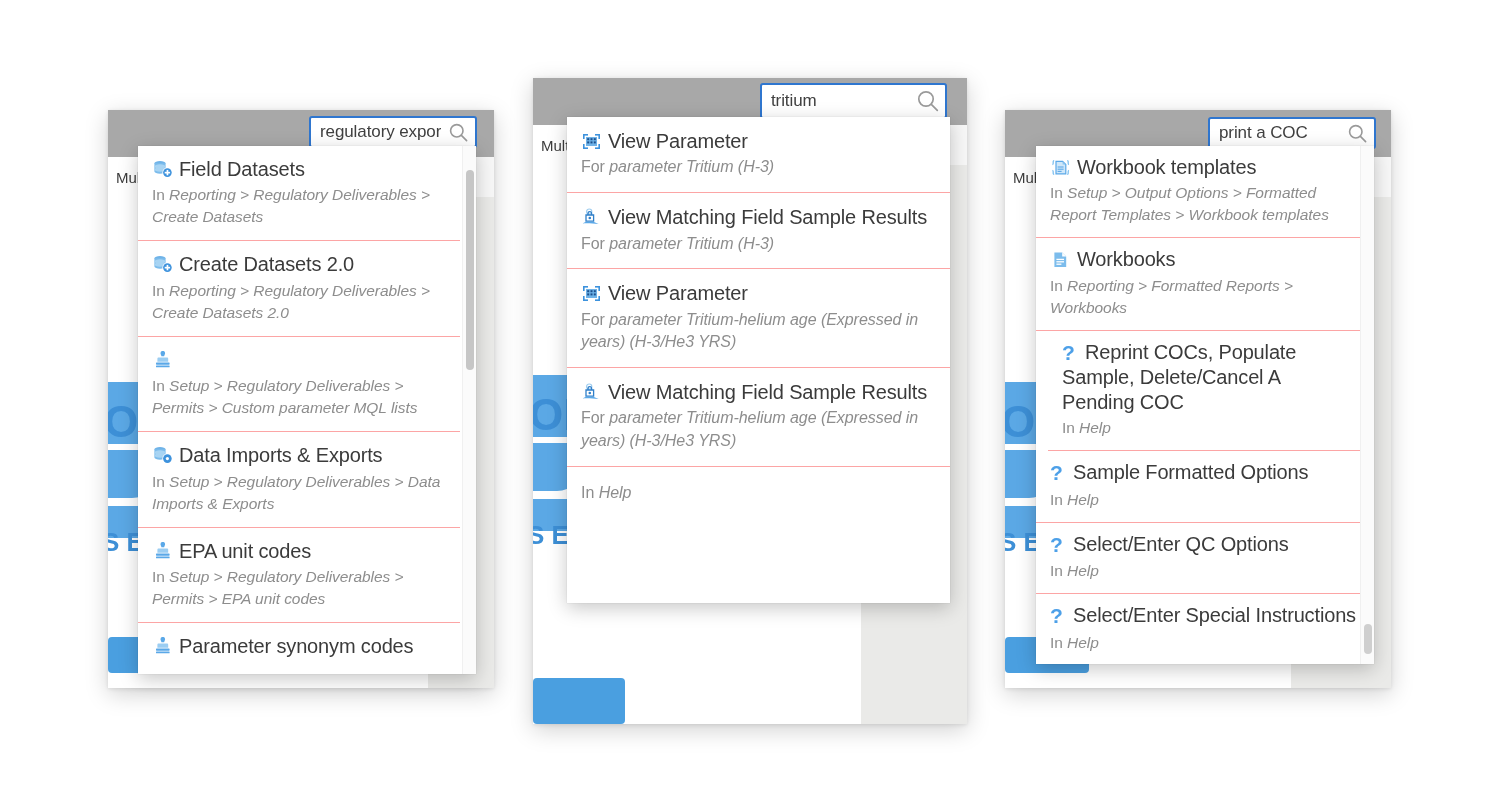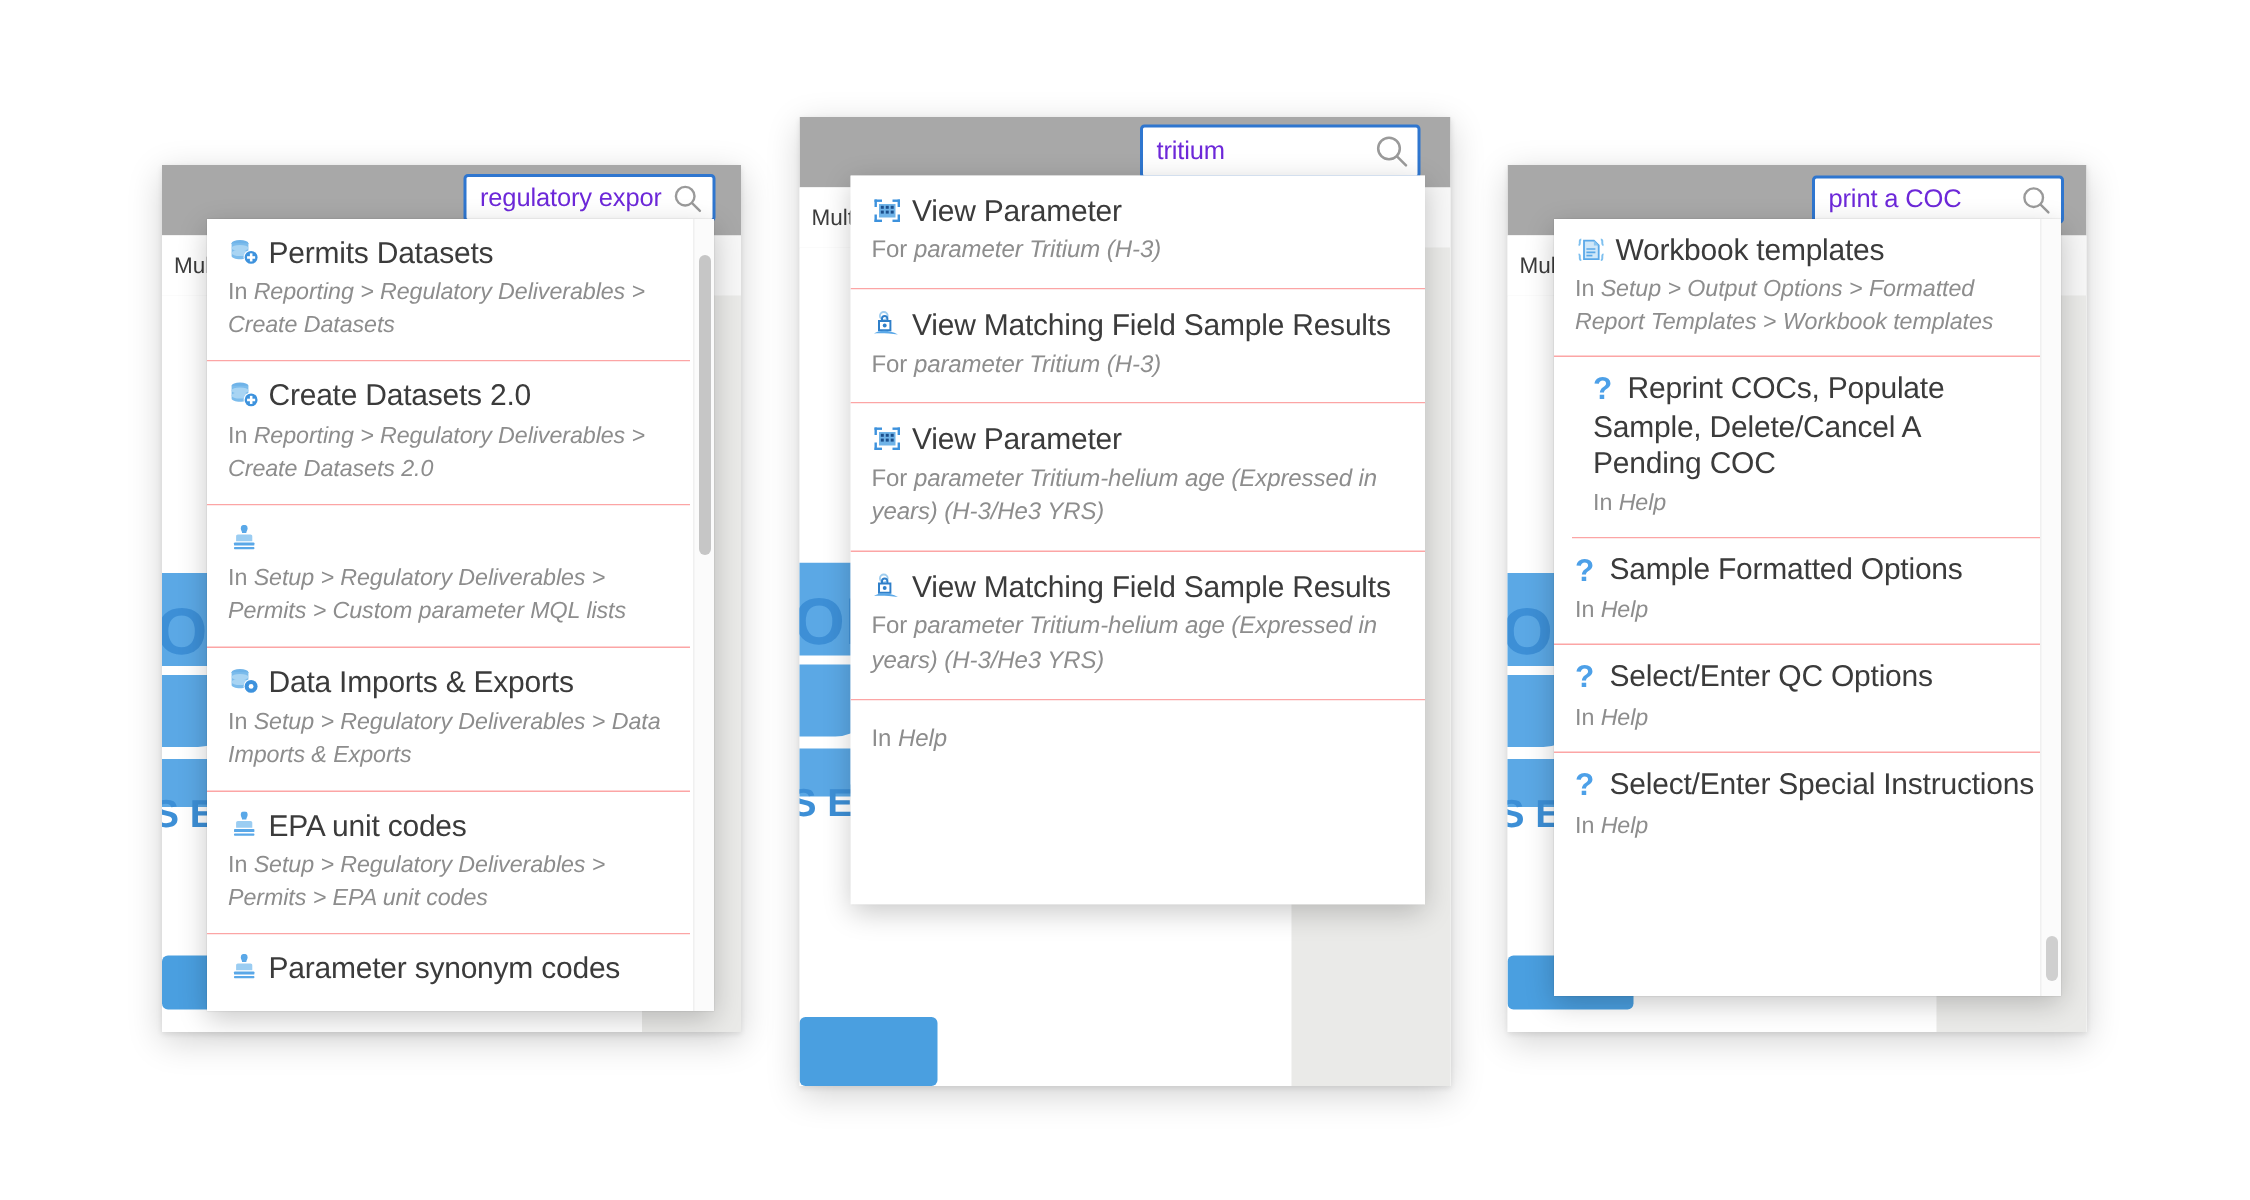--- a/index.html
+++ b/index.html
@@ -95,21 +95,21 @@
     border: 2px solid #2f76cf;
     border-radius: 3px;
     display: flex;
     align-items: center;
     box-sizing: border-box;
     z-index: 40;
   }
   .searchbox .sb-value {
     flex: 1 1 auto;
     font-size: 17px;
-    color: #6d28d9;
+    color: #404040;
     padding-left: 9px;
     white-space: nowrap;
     overflow: hidden;
     letter-spacing: -0.1px;
   }
   .sb-magnifier {
     flex: 0 0 auto;
     width: 34px;
     height: 100%;
     display: flex;
@@ -249,21 +249,21 @@
             <svg width="22" height="19" viewBox="0 0 22 19">
               <ellipse cx="8" cy="3.2" rx="5.6" ry="2.2" fill="#6fb3e8"></ellipse>
               <path d="M2.4 3.2v8.4c0 1.2 2.5 2.2 5.6 2.2s5.6-1 5.6-2.2V3.2z" fill="#7cbcec"></path>
               <ellipse cx="8" cy="6.4" rx="5.6" ry="2.1" fill="#a8d4f3"></ellipse>
               <ellipse cx="8" cy="9.6" rx="5.6" ry="2.1" fill="#a8d4f3"></ellipse>
               <circle cx="15.4" cy="12.6" r="5" fill="#ffffff"></circle>
               <circle cx="15.4" cy="12.6" r="4.3" fill="#3d92dd"></circle>
               <rect x="14.6" y="9.9" width="1.7" height="5.4" fill="#ffffff"></rect>
               <rect x="12.7" y="11.8" width="5.4" height="1.7" fill="#ffffff"></rect>
             </svg>
-          </span><span>Permits Datasets</span>
+          </span><span>Field Datasets</span>
         </div>
         <div class="sg-sub"><span>In </span><i>Reporting &gt; Regulatory Deliverables &gt; Create Datasets</i></div>
       </div>
 
       <div class="sg-item">
         <div class="sg-title">
           <span class="sg-ico">
             <svg width="22" height="19" viewBox="0 0 22 19">
               <ellipse cx="8" cy="3.2" rx="5.6" ry="2.2" fill="#6fb3e8"></ellipse>
               <path d="M2.4 3.2v8.4c0 1.2 2.5 2.2 5.6 2.2s5.6-1 5.6-2.2V3.2z" fill="#7cbcec"></path>
@@ -534,20 +534,36 @@
                 <line x1="7.6" y1="9" x2="13.6" y2="9"></line>
                 <line x1="7.6" y1="11.2" x2="13.6" y2="11.2"></line>
                 <line x1="7.6" y1="13.4" x2="11.6" y2="13.4"></line>
               </g>
             </svg>
           </span><span>Workbook templates</span>
         </div>
         <div class="sg-sub"><span>In </span><i>Setup &gt; Output Options &gt; Formatted Report Templates &gt; Workbook templates</i></div>
       </div>
 
+      <div class="sg-item" style="padding:9px 14px 11px 14px;">
+        <div class="sg-title">
+          <span class="sg-ico">
+            <svg width="22" height="19" viewBox="0 0 22 19">
+              <path d="M4.4 2.6h7.8l4 4v10.4H4.4z" fill="#7cbcec"></path>
+              <path d="M12.2 2.6v4h4z" fill="#ffffff"></path>
+              <g stroke="#ffffff" stroke-width="1.3">
+                <line x1="6.4" y1="9.4" x2="14" y2="9.4"></line>
+                <line x1="6.4" y1="11.8" x2="14" y2="11.8"></line>
+                <line x1="6.4" y1="14.2" x2="11.4" y2="14.2"></line>
+              </g>
+            </svg>
+          </span><span>Workbooks</span>
+        </div>
+        <div class="sg-sub"><span>In </span><i>Reporting &gt; Formatted Reports &gt; Workbooks</i></div>
+      </div>
 
       <div class="sg-item" style="padding:9px 14px 11px 14px;margin-left:12px;">
         <div class="sg-title">
           <span class="qmark">?</span><span>Reprint COCs, Populate Sample, Delete/Cancel A Pending COC</span>
         </div>
         <div class="sg-sub"><span>In </span><i>Help</i></div>
       </div>
 
       <div class="sg-item" style="padding:9px 14px 11px 14px;">
         <div class="sg-title">

